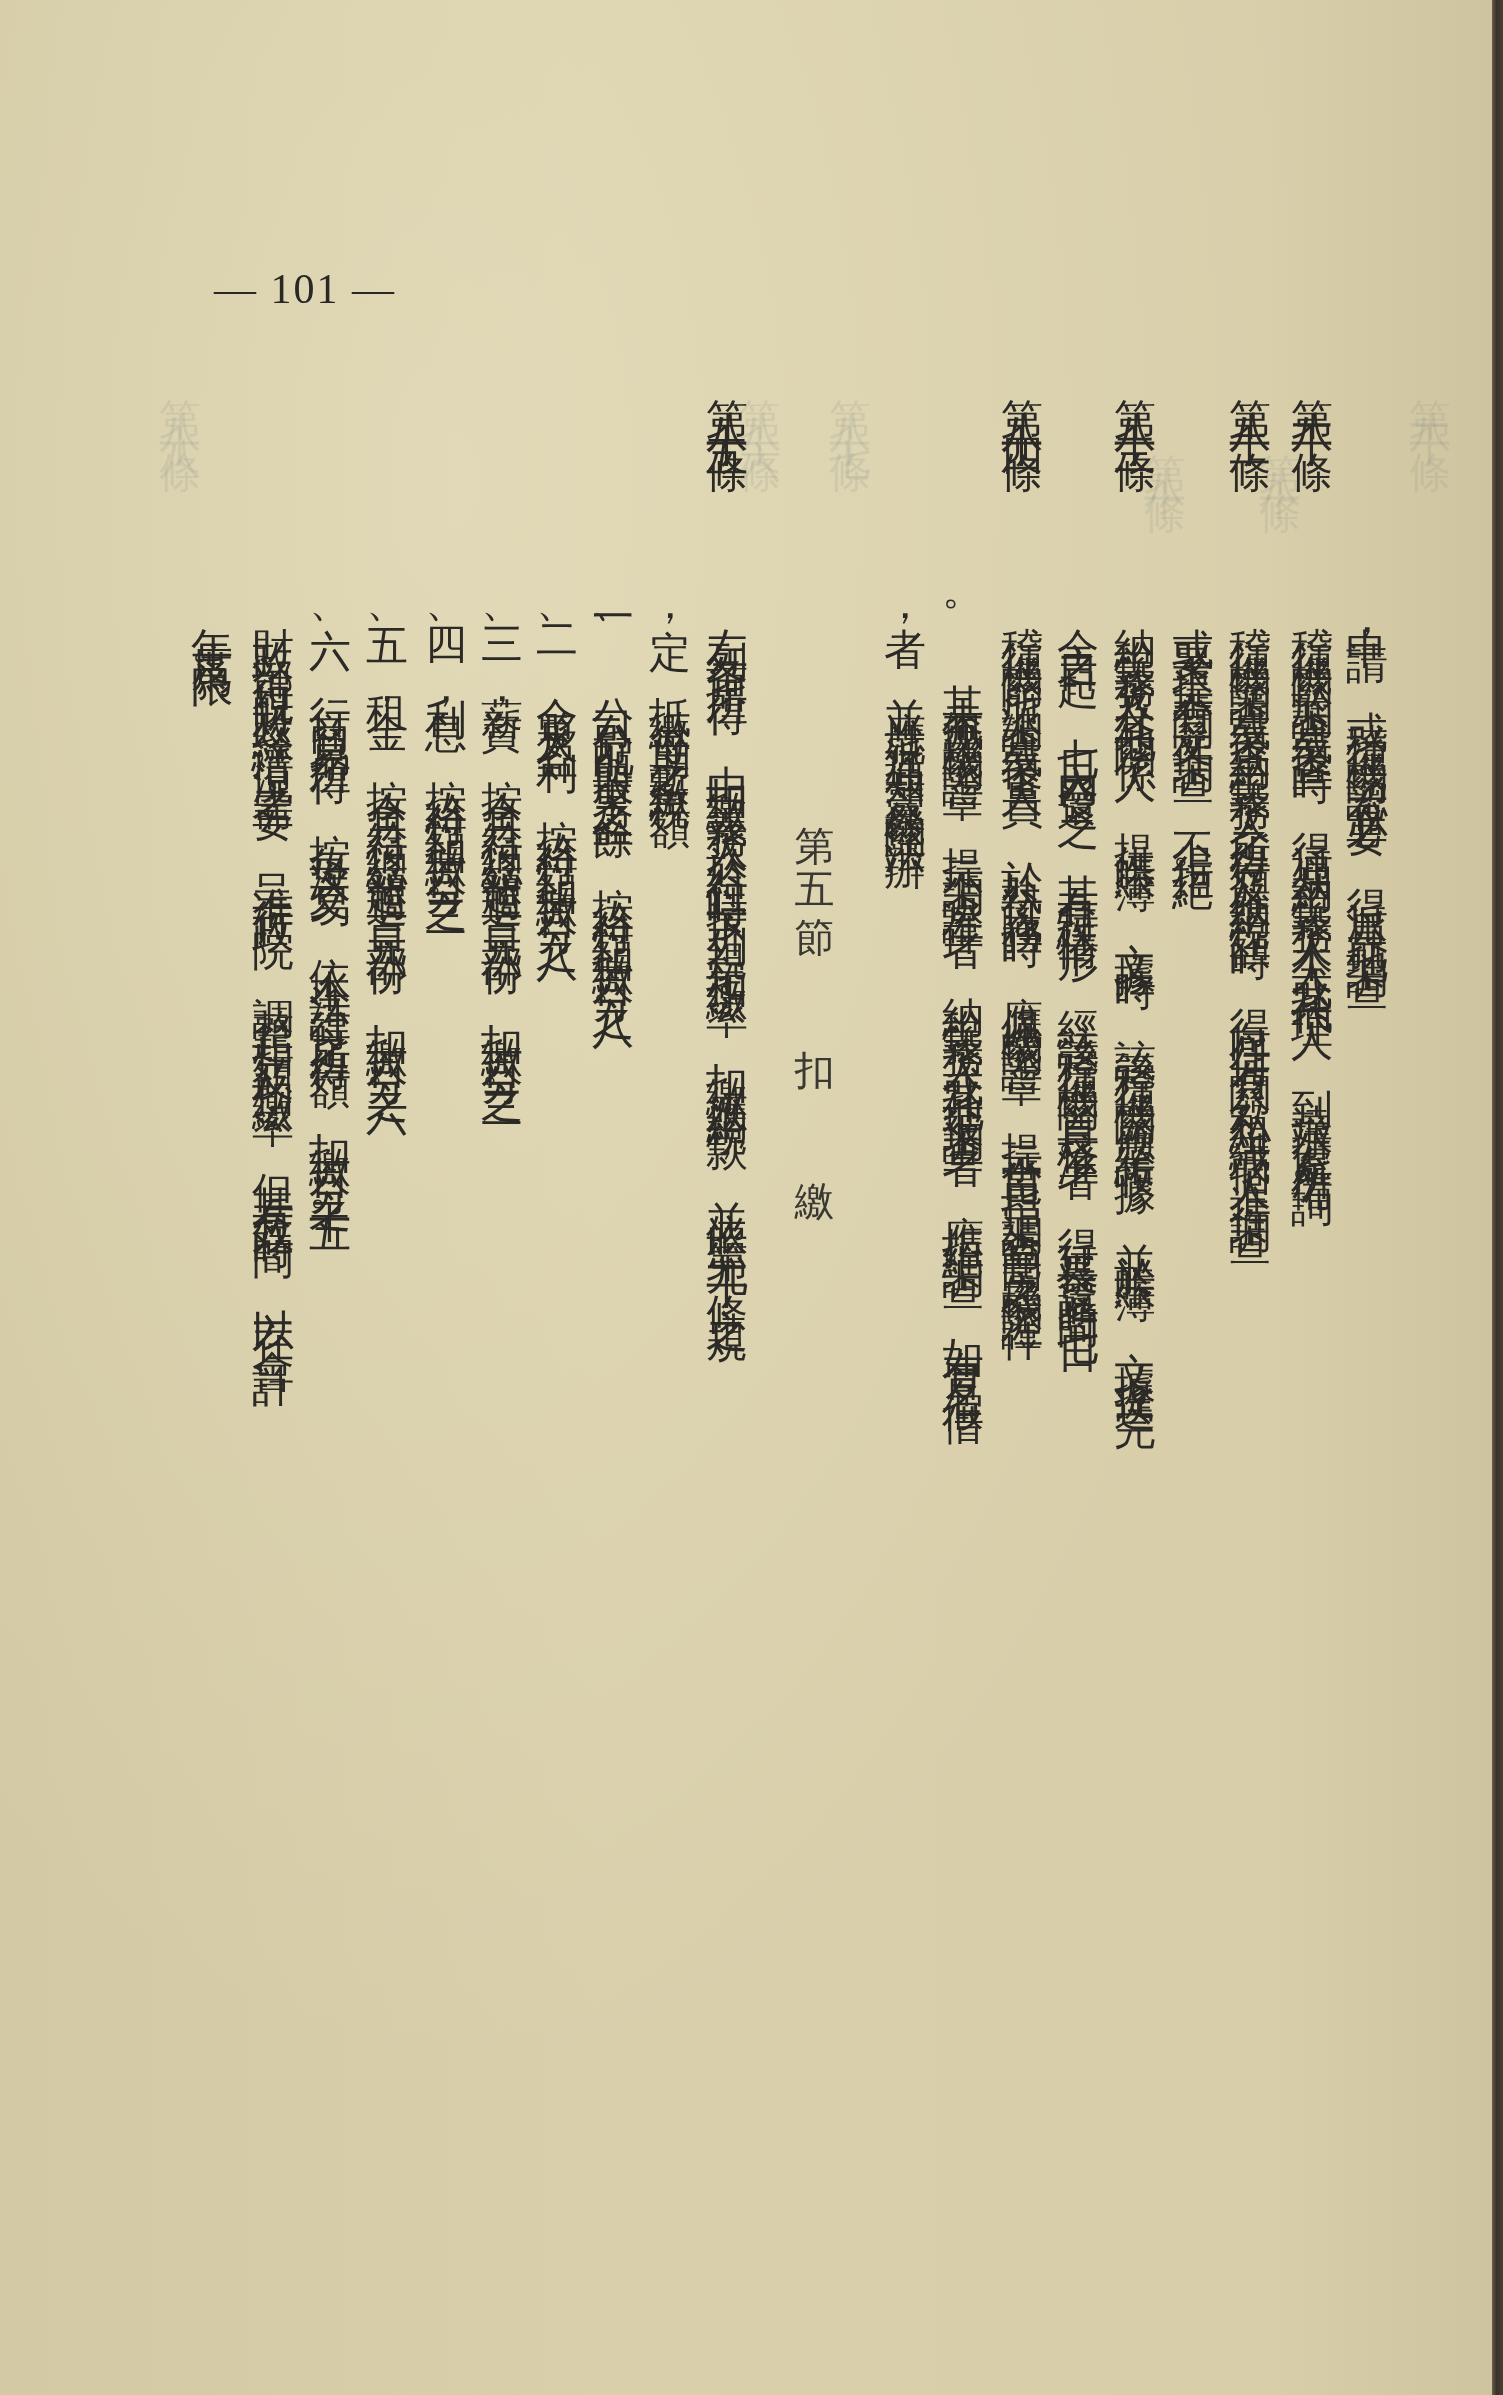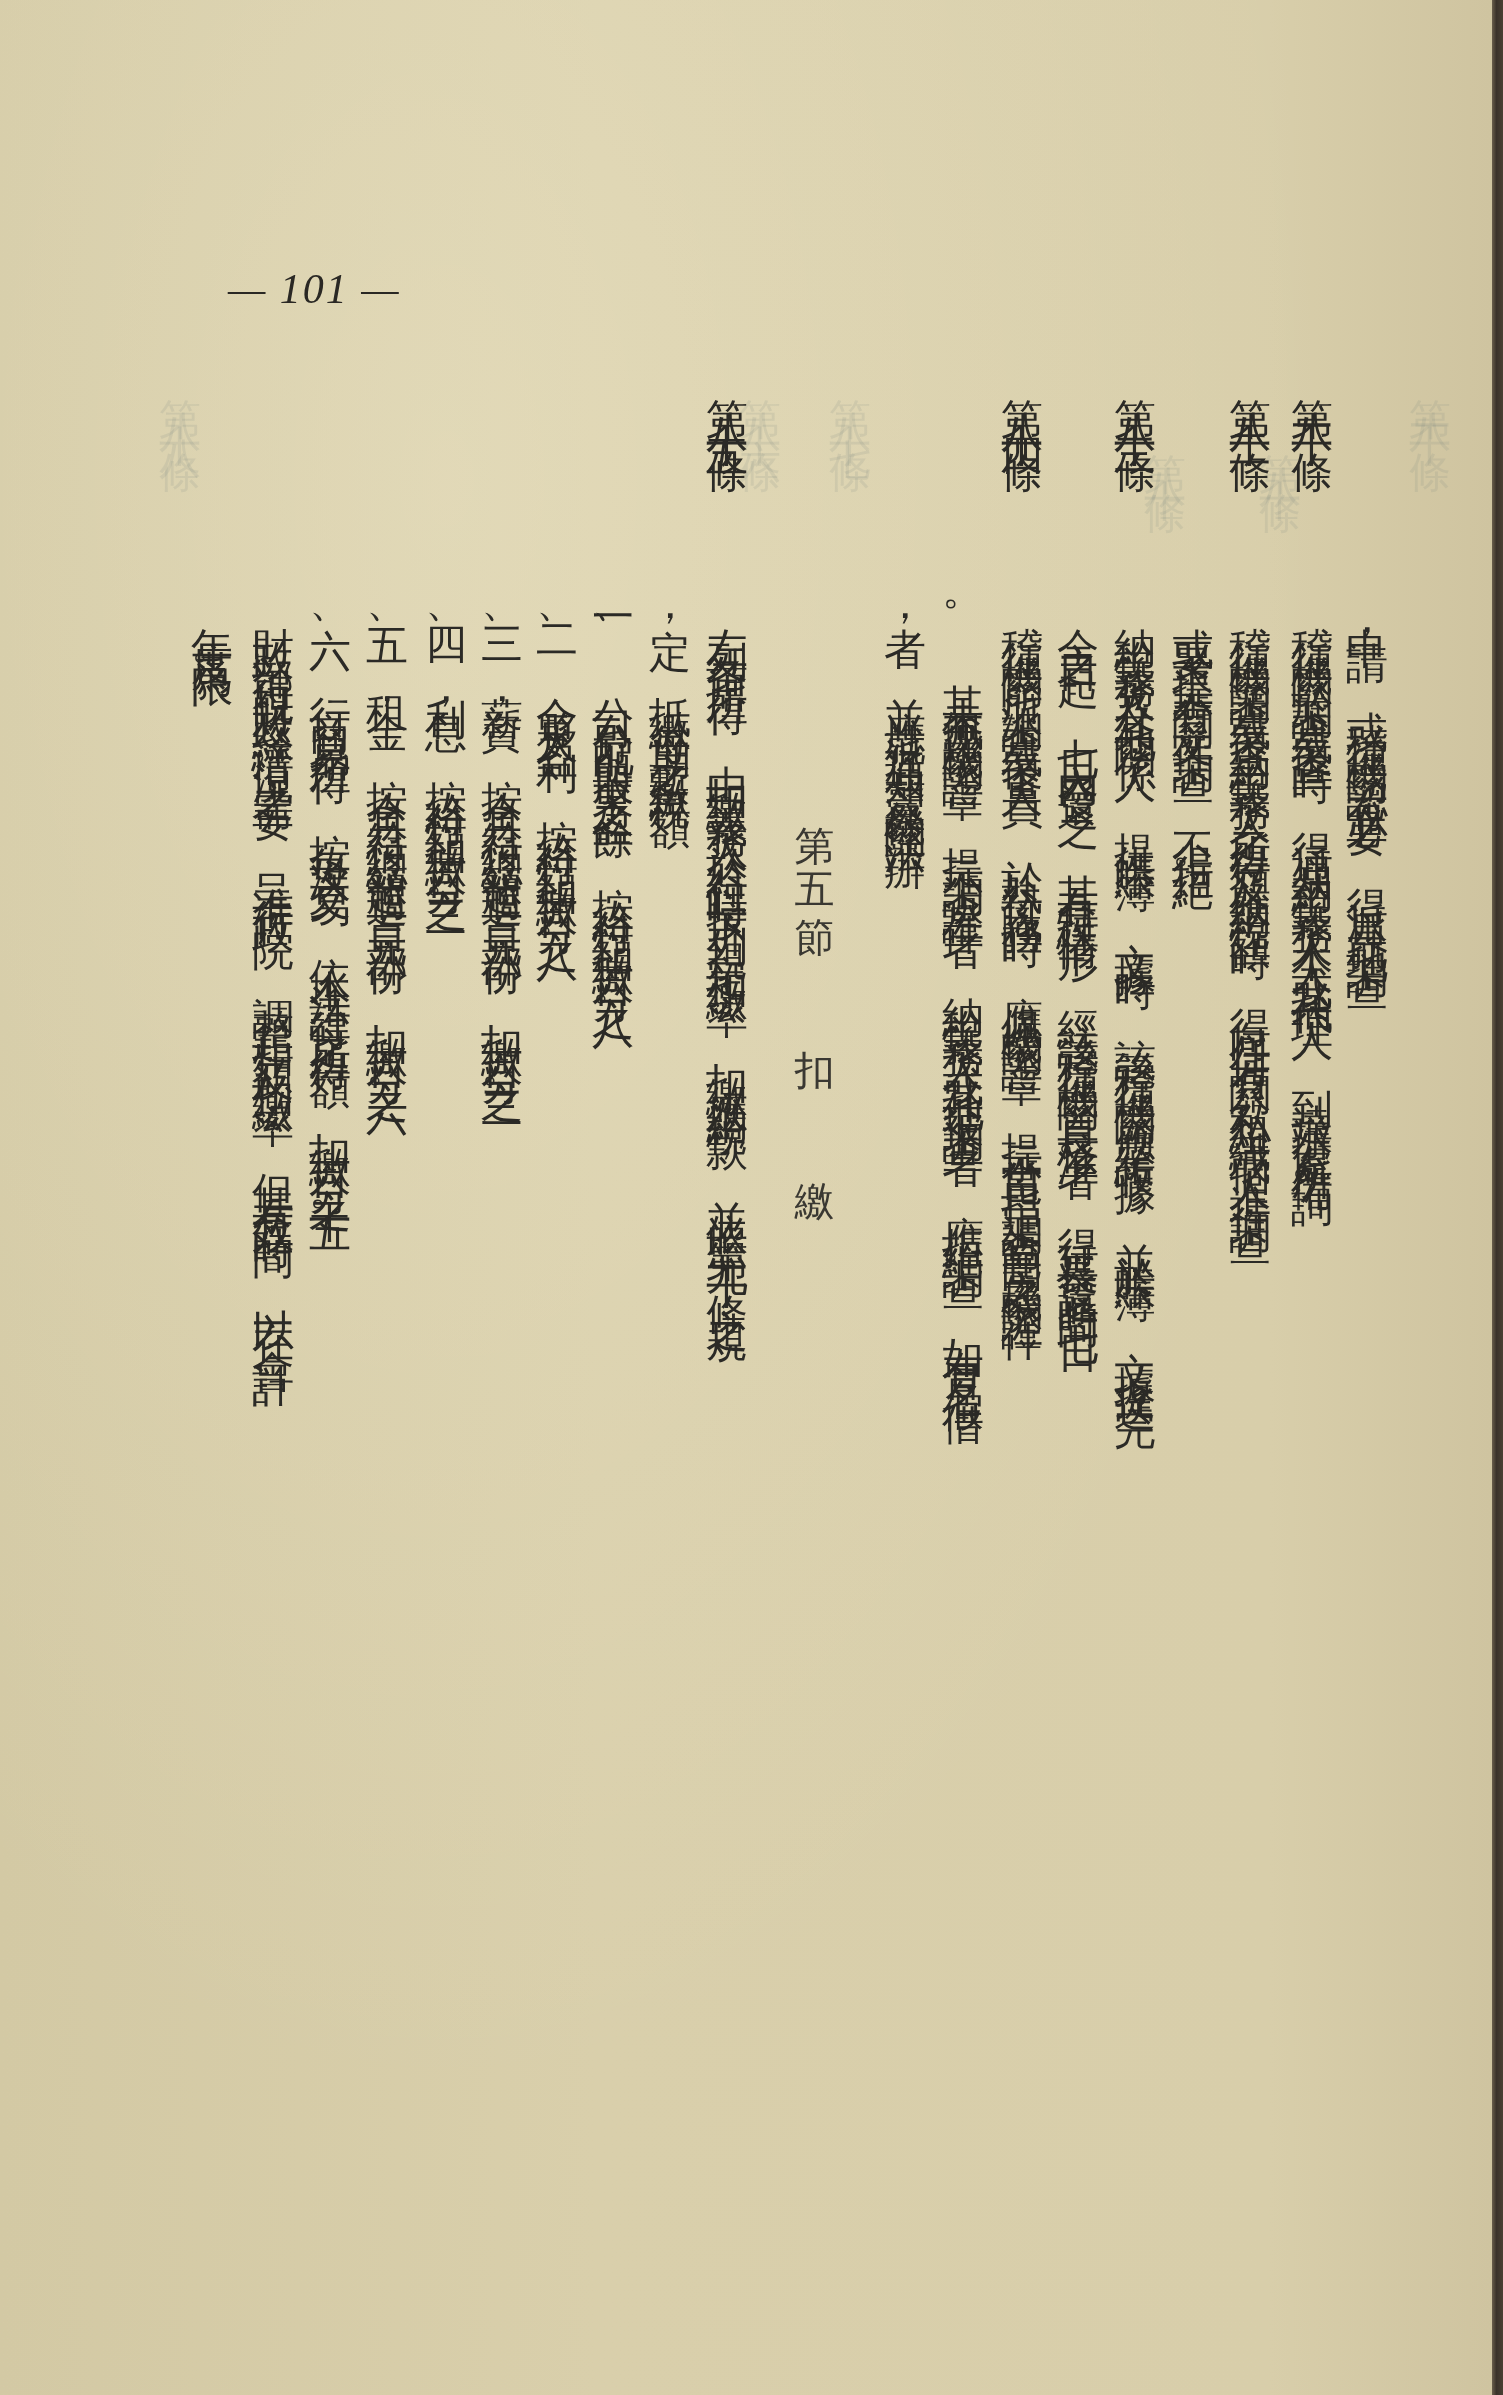--- a/index.html
+++ b/index.html
@@ -14,25 +14,24 @@
       position: absolute; left: 0; top: 0; width: 1492px; height: 2395px;
       background:
         radial-gradient(ellipse at 30% 20%, rgba(255,250,225,0.25), rgba(0,0,0,0) 60%),
         linear-gradient(90deg, #d3c9a4 0%, #d9cfab 40%, #d8ceaa 85%, #cfc4a0 100%);
     }
     .binding {
       position: absolute; right: 0; top: 0; width: 11px; height: 2395px;
       background: linear-gradient(90deg, #6a5f4c 0%, #3a322a 40%, #4a4134 100%);
     }
     .page-number {
-      position: absolute; left: 228px; top: 265px;
+      position: absolute; left: 214px; top: 265px;
       font-size: 42px; letter-spacing: 2px; color: #2a2824;
       font-family: "Liberation Serif", "DejaVu Serif", serif;
       white-space: nowrap;
-      font-style: italic;
     }
     .col {
       position: absolute;
       writing-mode: vertical-rl;
       text-orientation: upright;
       font-size: 42px;
       line-height: 1;
       letter-spacing: 13.5px;
       white-space: nowrap;
       color: #2b2a26;

